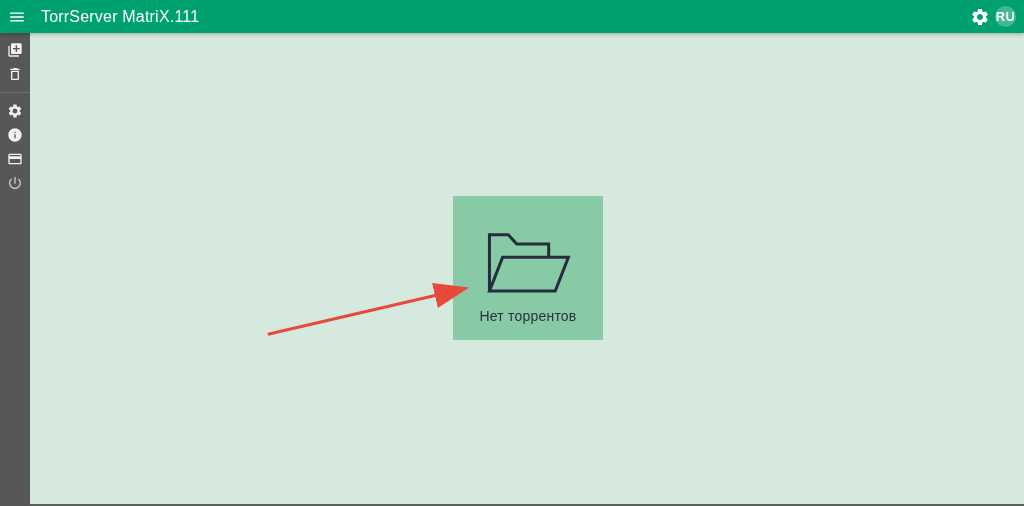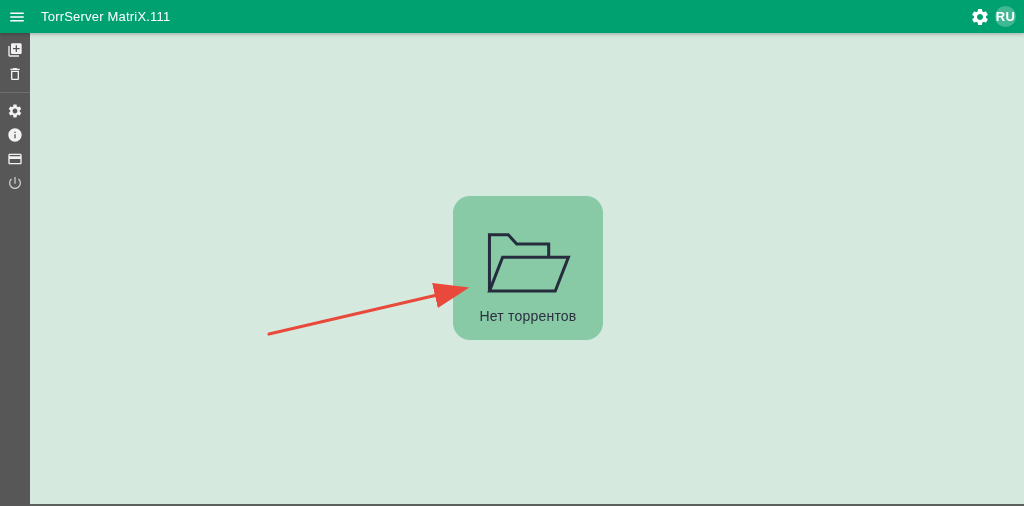--- a/index.html
+++ b/index.html
@@ -13,21 +13,21 @@
     position:absolute;left:0;top:0;width:1024px;height:33px;
     background:#00a171;display:flex;align-items:center;
     box-shadow:0 1px 4px rgba(0,0,0,.28);z-index:5;
   }
   .icon-btn{
     background:none;border:none;padding:0;margin:0;cursor:pointer;
     display:flex;align-items:center;justify-content:center;
   }
   .menu-btn{width:30px;height:33px;margin-left:2px;}
   .topbar-title{
-    color:#ffffff;font-size:13px;font-weight:500;letter-spacing:.2px;
+    color:#ffffff;font-size:16px;font-weight:500;letter-spacing:.2px;
     margin-left:9px;user-select:none;
   }
   .topbar-spacer{flex:1;}
   .gear-btn{width:26px;height:33px;margin-right:2px;}
   .lang-badge{
     width:21px;height:21px;border-radius:50%;
     background:rgba(255,255,255,.25);border:none;cursor:pointer;
     color:#ffffff;font-size:13px;font-weight:bold;letter-spacing:.3px;
     display:flex;align-items:center;justify-content:center;
     margin-right:8px;font-family:"Liberation Sans",sans-serif;
@@ -45,21 +45,21 @@
     width:30px;height:1px;background:#6f6f6f;margin:6px 0;
     border:none;flex:none;
   }
   
   .content{
     position:absolute;left:30px;top:33px;right:0;bottom:0;
     background:#d6e9de;
   }
   .empty-card{
     position:absolute;left:423px;top:163px;
-    width:150px;height:144px;border-radius:17px;background:#88caa5;
+    width:150px;height:144px;border-radius:1px;background:#88caa5;
     display:flex;flex-direction:column;align-items:center;
     padding-top:31px;box-sizing:border-box;cursor:pointer;
   }
   .empty-card .folder{flex:none;}
   .empty-label{
     margin-top:13px;font-size:14px;color:#2b3040;letter-spacing:.2px;
     user-select:none;
   }
   .annotation-arrow{
     position:absolute;left:228px;top:245px;

